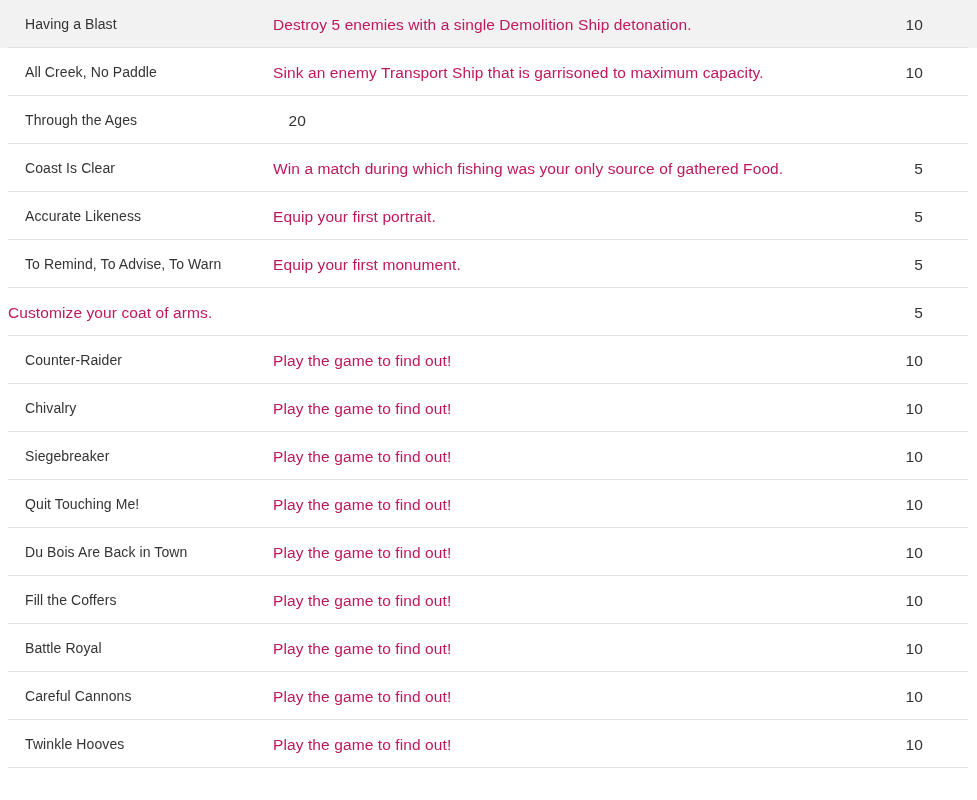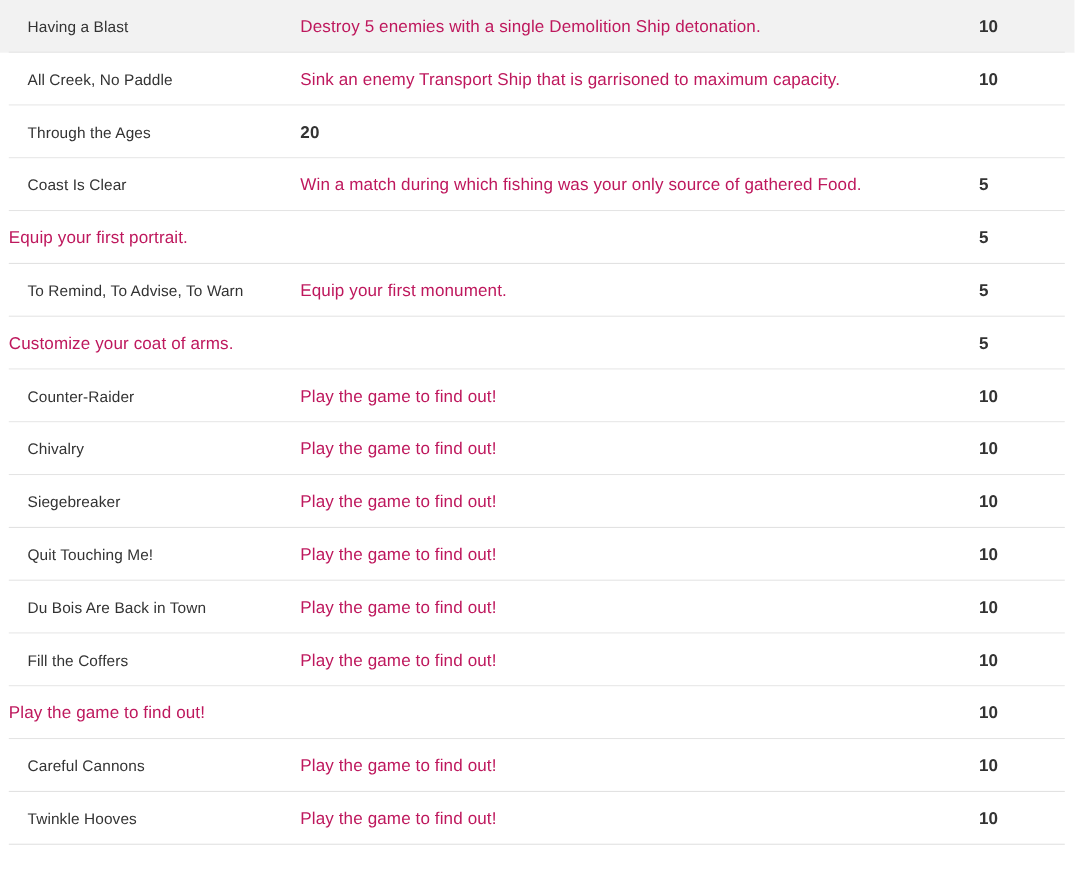--- a/index.html
+++ b/index.html
@@ -85,27 +85,27 @@
     font-size: 15.5px;
     line-height: 21px;
     letter-spacing: 0.1px;
     word-wrap: break-word;
   }
 
   .ach-points {
     width: 78px;
     flex: 0 0 78px;
     box-sizing: border-box;
+    text-align: right;
     padding-right: 45px;
     color: #333333;
     font-size: 15.5px;
     line-height: 21px;
     letter-spacing: 0.1px;
     white-space: nowrap;
-    font-weight: bold;
   }
 </style>
 </head>
 <body>
 
 <div id="achievements-panel">
   <div class="ach-list" id="ach-list">
       <div class="ach-row highlighted">
         <div class="ach-row-inner">
           <div class="ach-title">Having a Blast</div>
@@ -128,20 +128,21 @@
       </div>
       <div class="ach-row">
         <div class="ach-row-inner">
           <div class="ach-title">Coast Is Clear</div>
           <div class="ach-desc">Win a match during which fishing was your only source of gathered Food.</div>
           <div class="ach-points">5</div>
         </div>
       </div>
       <div class="ach-row">
         <div class="ach-row-inner">
+          <div class="ach-title">Accurate Likeness</div>
           <div class="ach-desc">Equip your first portrait.</div>
           <div class="ach-points">5</div>
         </div>
       </div>
       <div class="ach-row">
         <div class="ach-row-inner">
           <div class="ach-title">To Remind, To Advise, To Warn</div>
           <div class="ach-desc">Equip your first monument.</div>
           <div class="ach-points">5</div>
         </div>
@@ -189,20 +190,21 @@
       </div>
       <div class="ach-row">
         <div class="ach-row-inner">
           <div class="ach-title">Fill the Coffers</div>
           <div class="ach-desc">Play the game to find out!</div>
           <div class="ach-points">10</div>
         </div>
       </div>
       <div class="ach-row">
         <div class="ach-row-inner">
+          <div class="ach-title">Battle Royal</div>
           <div class="ach-desc">Play the game to find out!</div>
           <div class="ach-points">10</div>
         </div>
       </div>
       <div class="ach-row">
         <div class="ach-row-inner">
           <div class="ach-title">Careful Cannons</div>
           <div class="ach-desc">Play the game to find out!</div>
           <div class="ach-points">10</div>
         </div>

